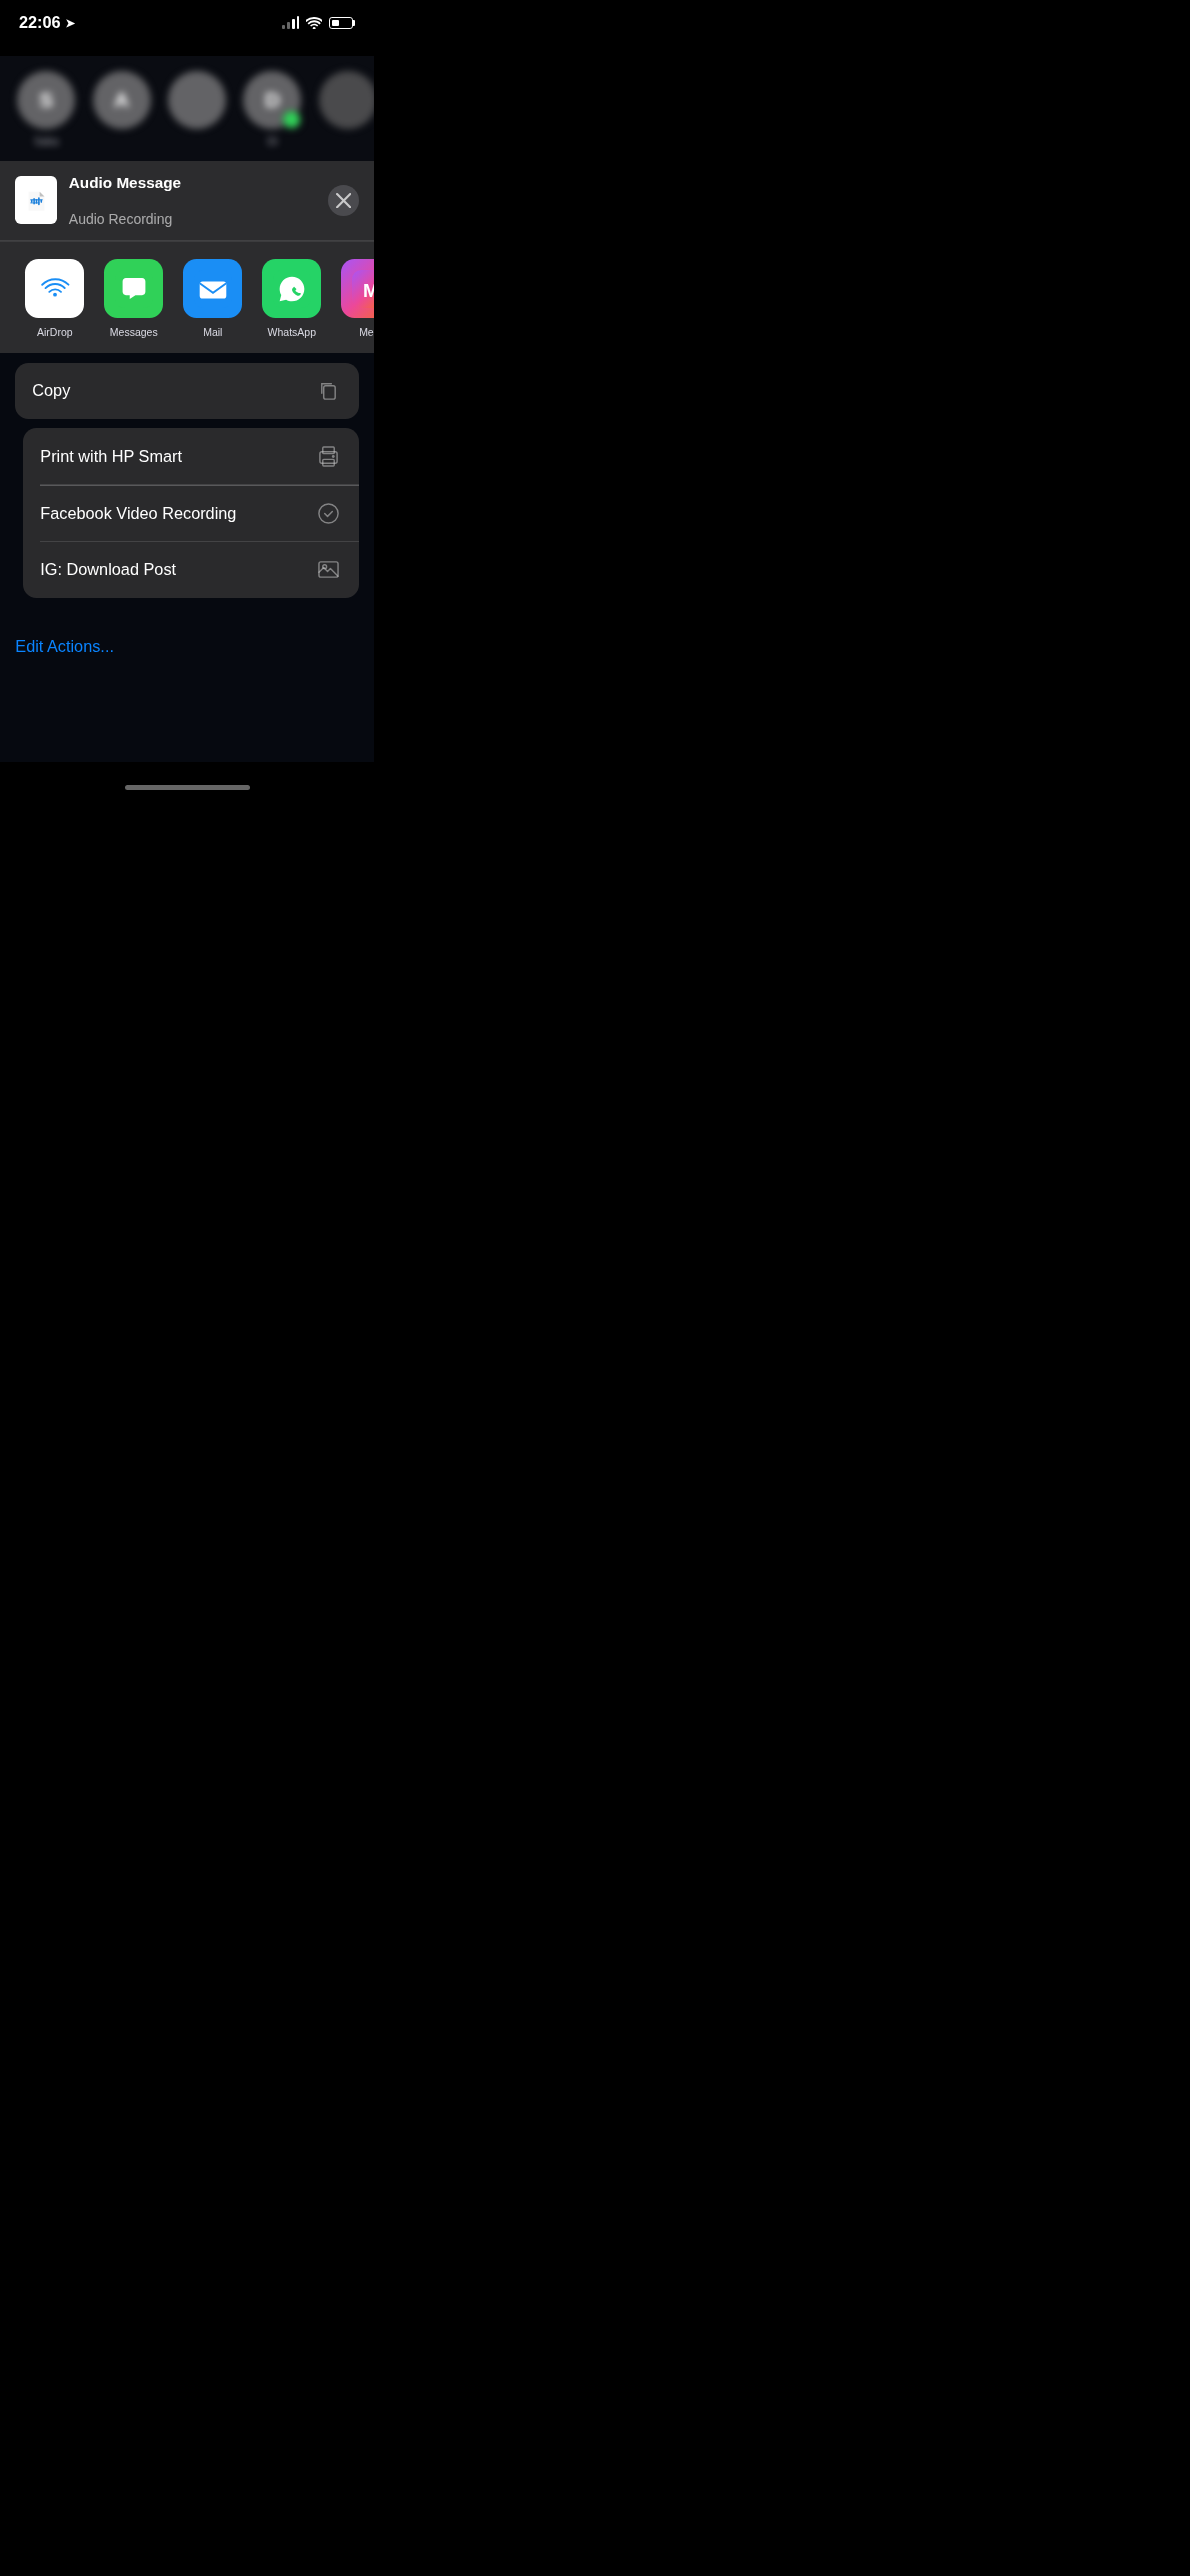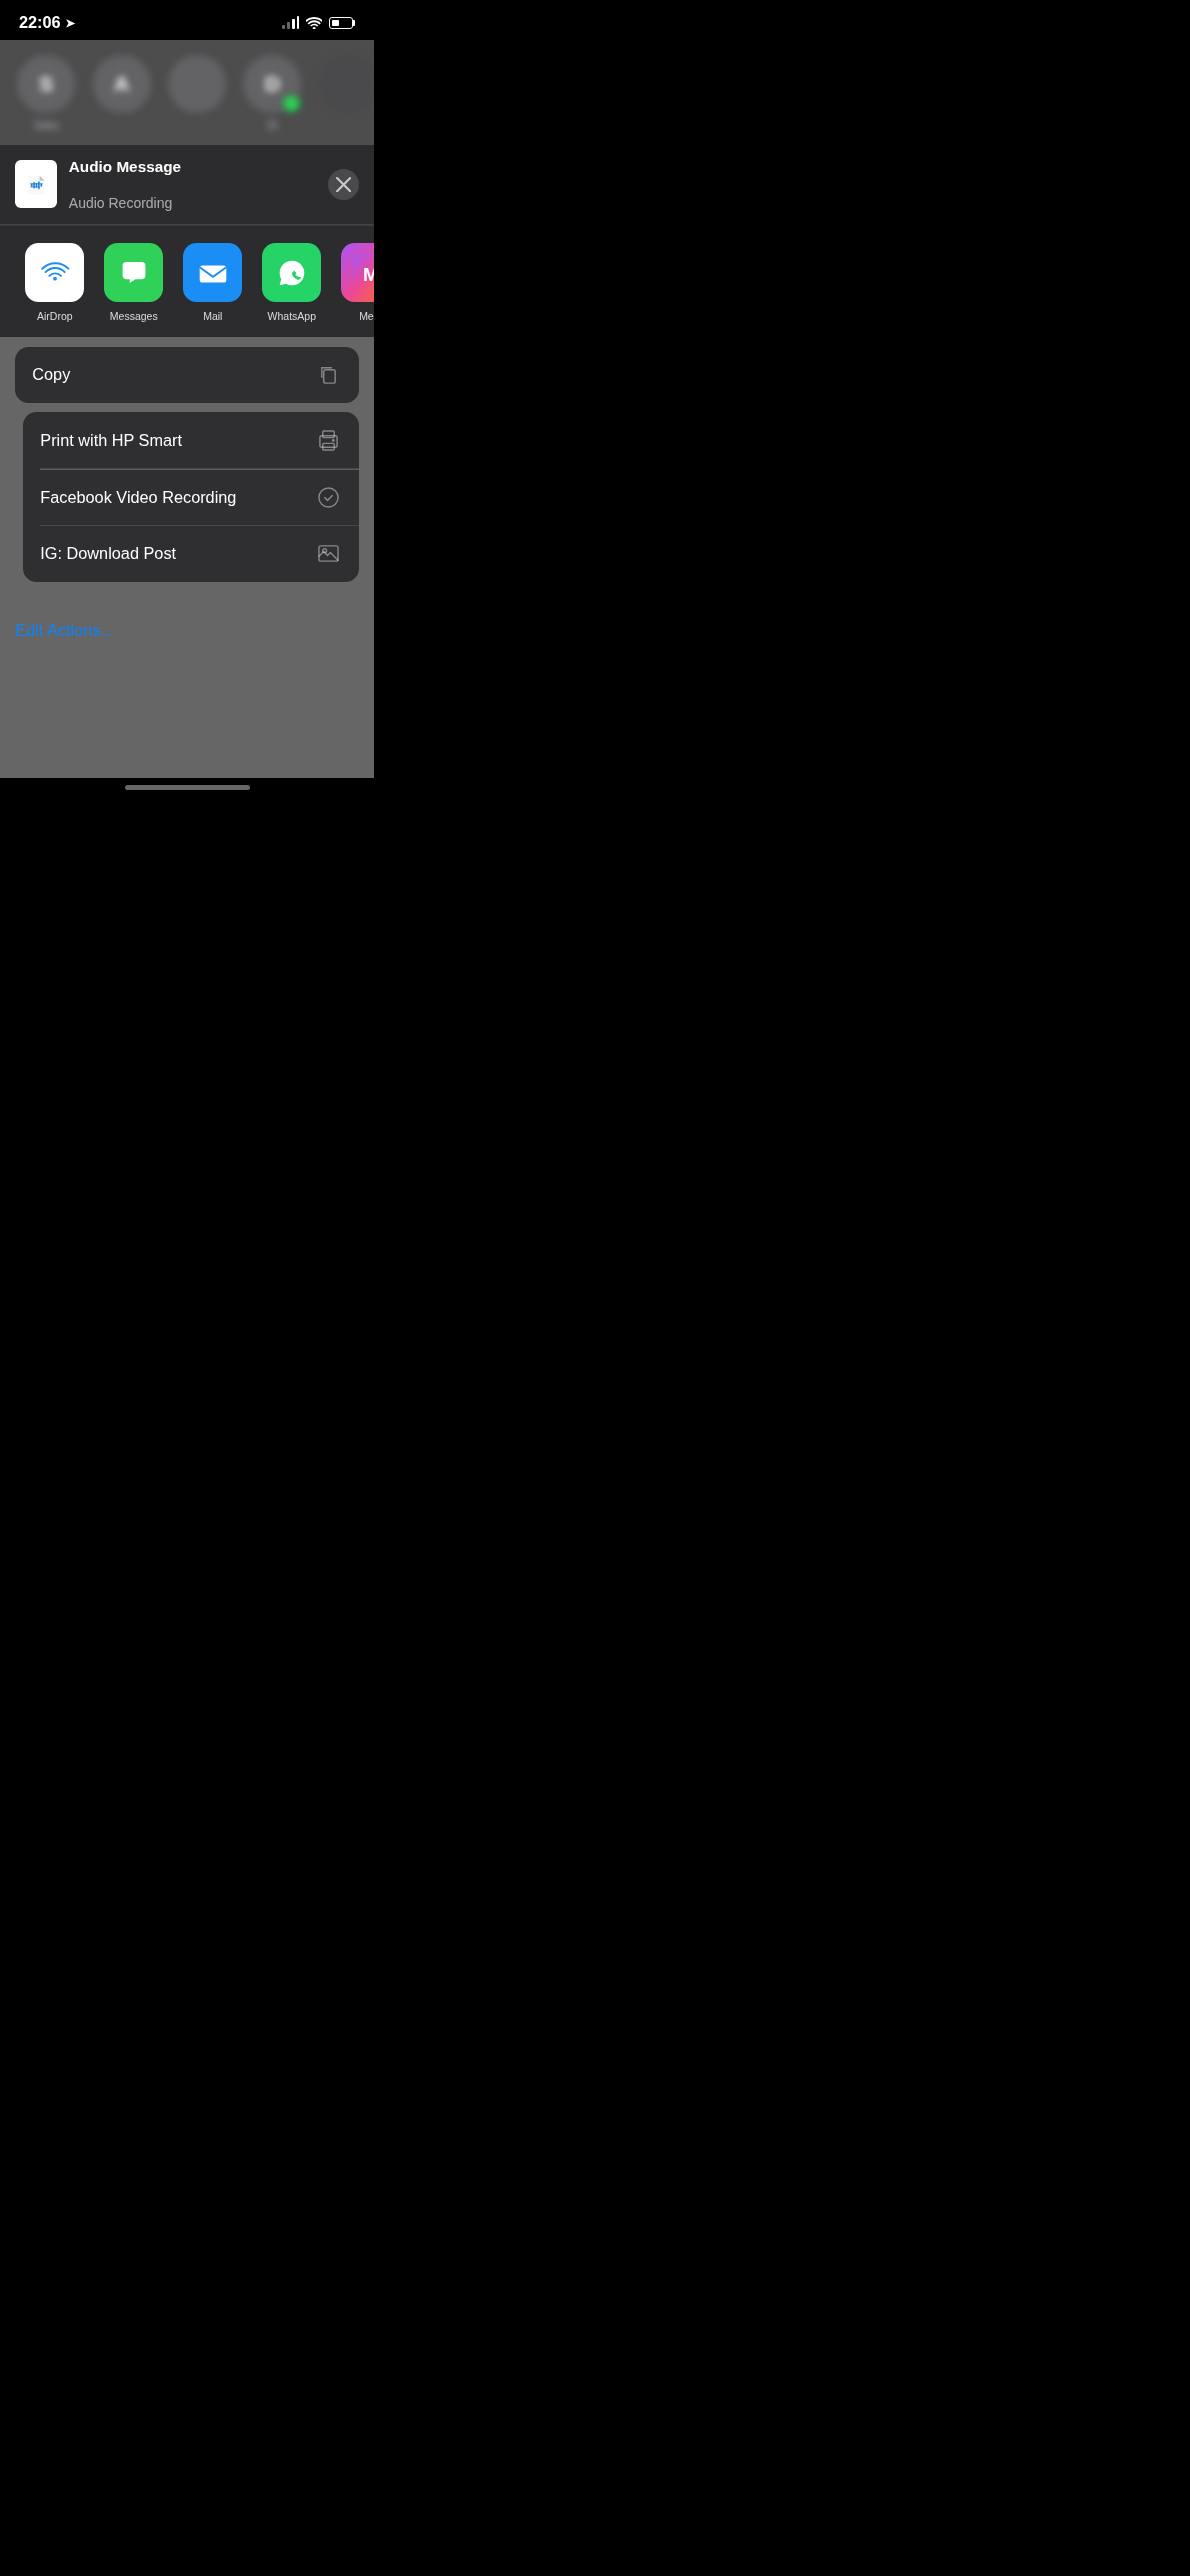--- a/index.html
+++ b/index.html
@@ -275,21 +275,21 @@
       min-height: 809px;
       background: #1c1c1e;
       display: flex;
       flex-direction: column;
       position: relative;
     }
   </style>
 </head>
 <body>
 
-<div class="page" style="background:#000;">
+<div class="page" style="background:#000;gap:16px;">
 
   <div class="status-bar" style="background:#000;position:relative;z-index:10;">
     <div class="status-time">
       <span>22:06</span>
       <span style="font-size:11.5px;">➤</span>
     </div>
     <div class="status-icons">
 
       <div class="signal-bars">
         <div class="signal-bar" style="height:3.8px;opacity:0.4;"></div>
@@ -304,21 +304,21 @@
 
       <div style="display:flex;align-items:center;gap:1px;">
         <div style="width:24px;height:12.5px;border:1.4px solid #fff;border-radius:2.9px;padding:1.9px;position:relative;">
           <div style="width:40%;height:100%;background:#fff;border-radius:1px;"></div>
         </div>
         <div style="width:1.9px;height:5.8px;background:#fff;border-radius:0 1px 1px 0;margin-left:-1px;"></div>
       </div>
     </div>
   </div>
 
-  <div style="flex:1;background:#ffffff;position:relative;">
+  <div style="flex:1;background:#0f172a;position:relative;">
 
     <div style="position:absolute;top:0;left:0;right:0;bottom:0;background:rgba(0,0,0,0.6);z-index:1;"></div>
 
     <div style="position:relative;z-index:2;padding:15.3px 15.3px 13.4px;background:rgba(20,20,22,0.3);">
       <div style="display:flex;gap:13.4px;filter:blur(3.8px);pointer-events:none;">
         <div class="contact-item">
           <div class="contact-avatar" style="background:#636366;">S</div>
           <span class="contact-name" style="font-size:10.5px;color:#ebebf5cc;">Saba</span>
         </div>
         <div class="contact-item">

